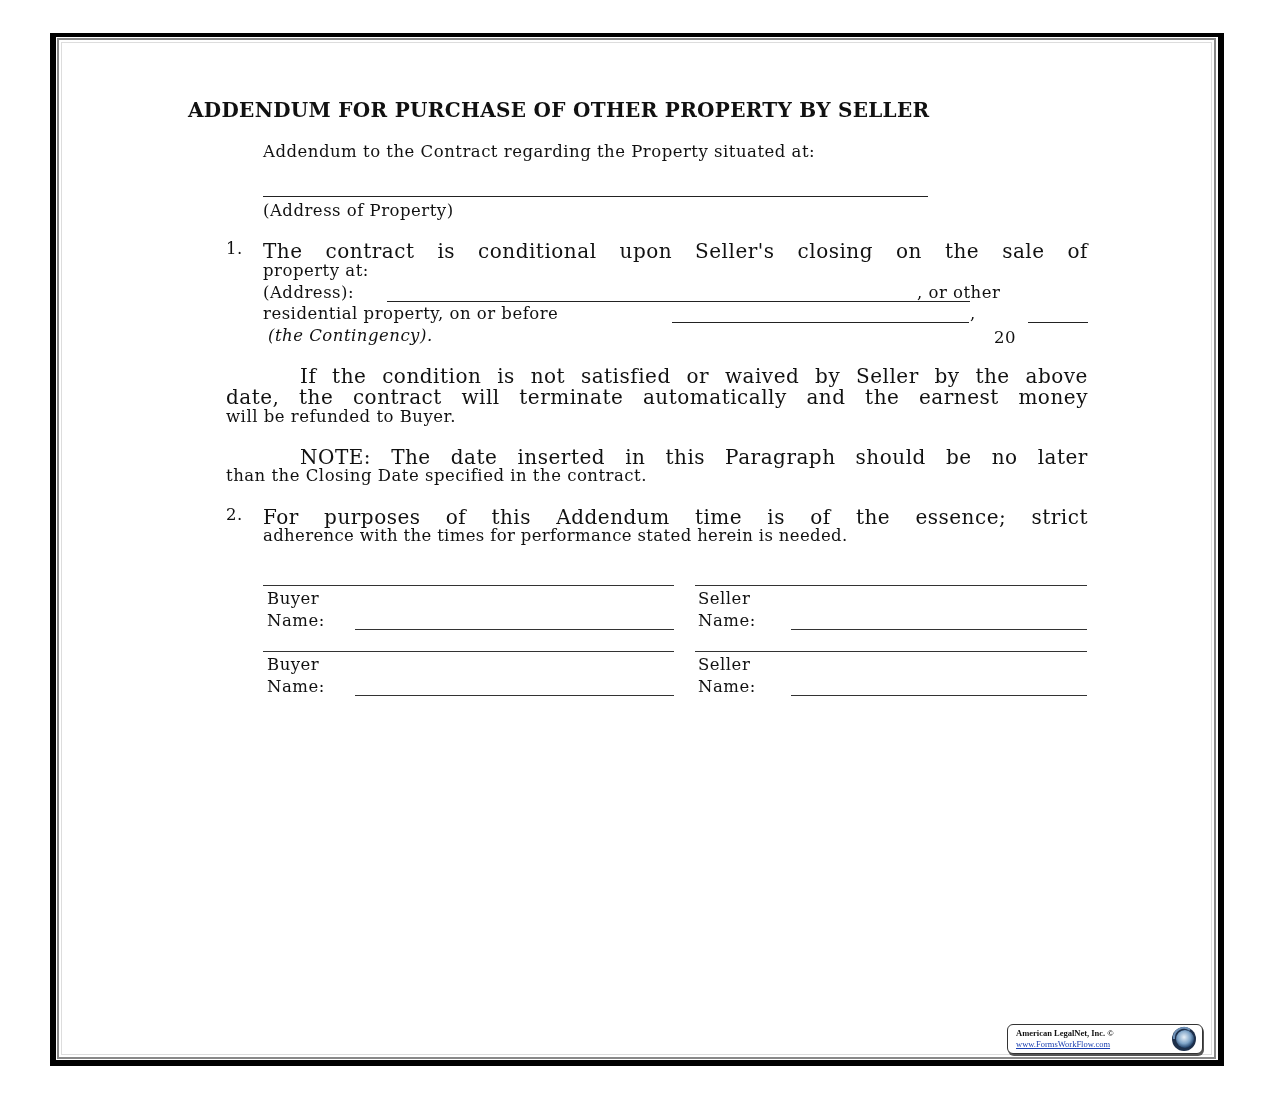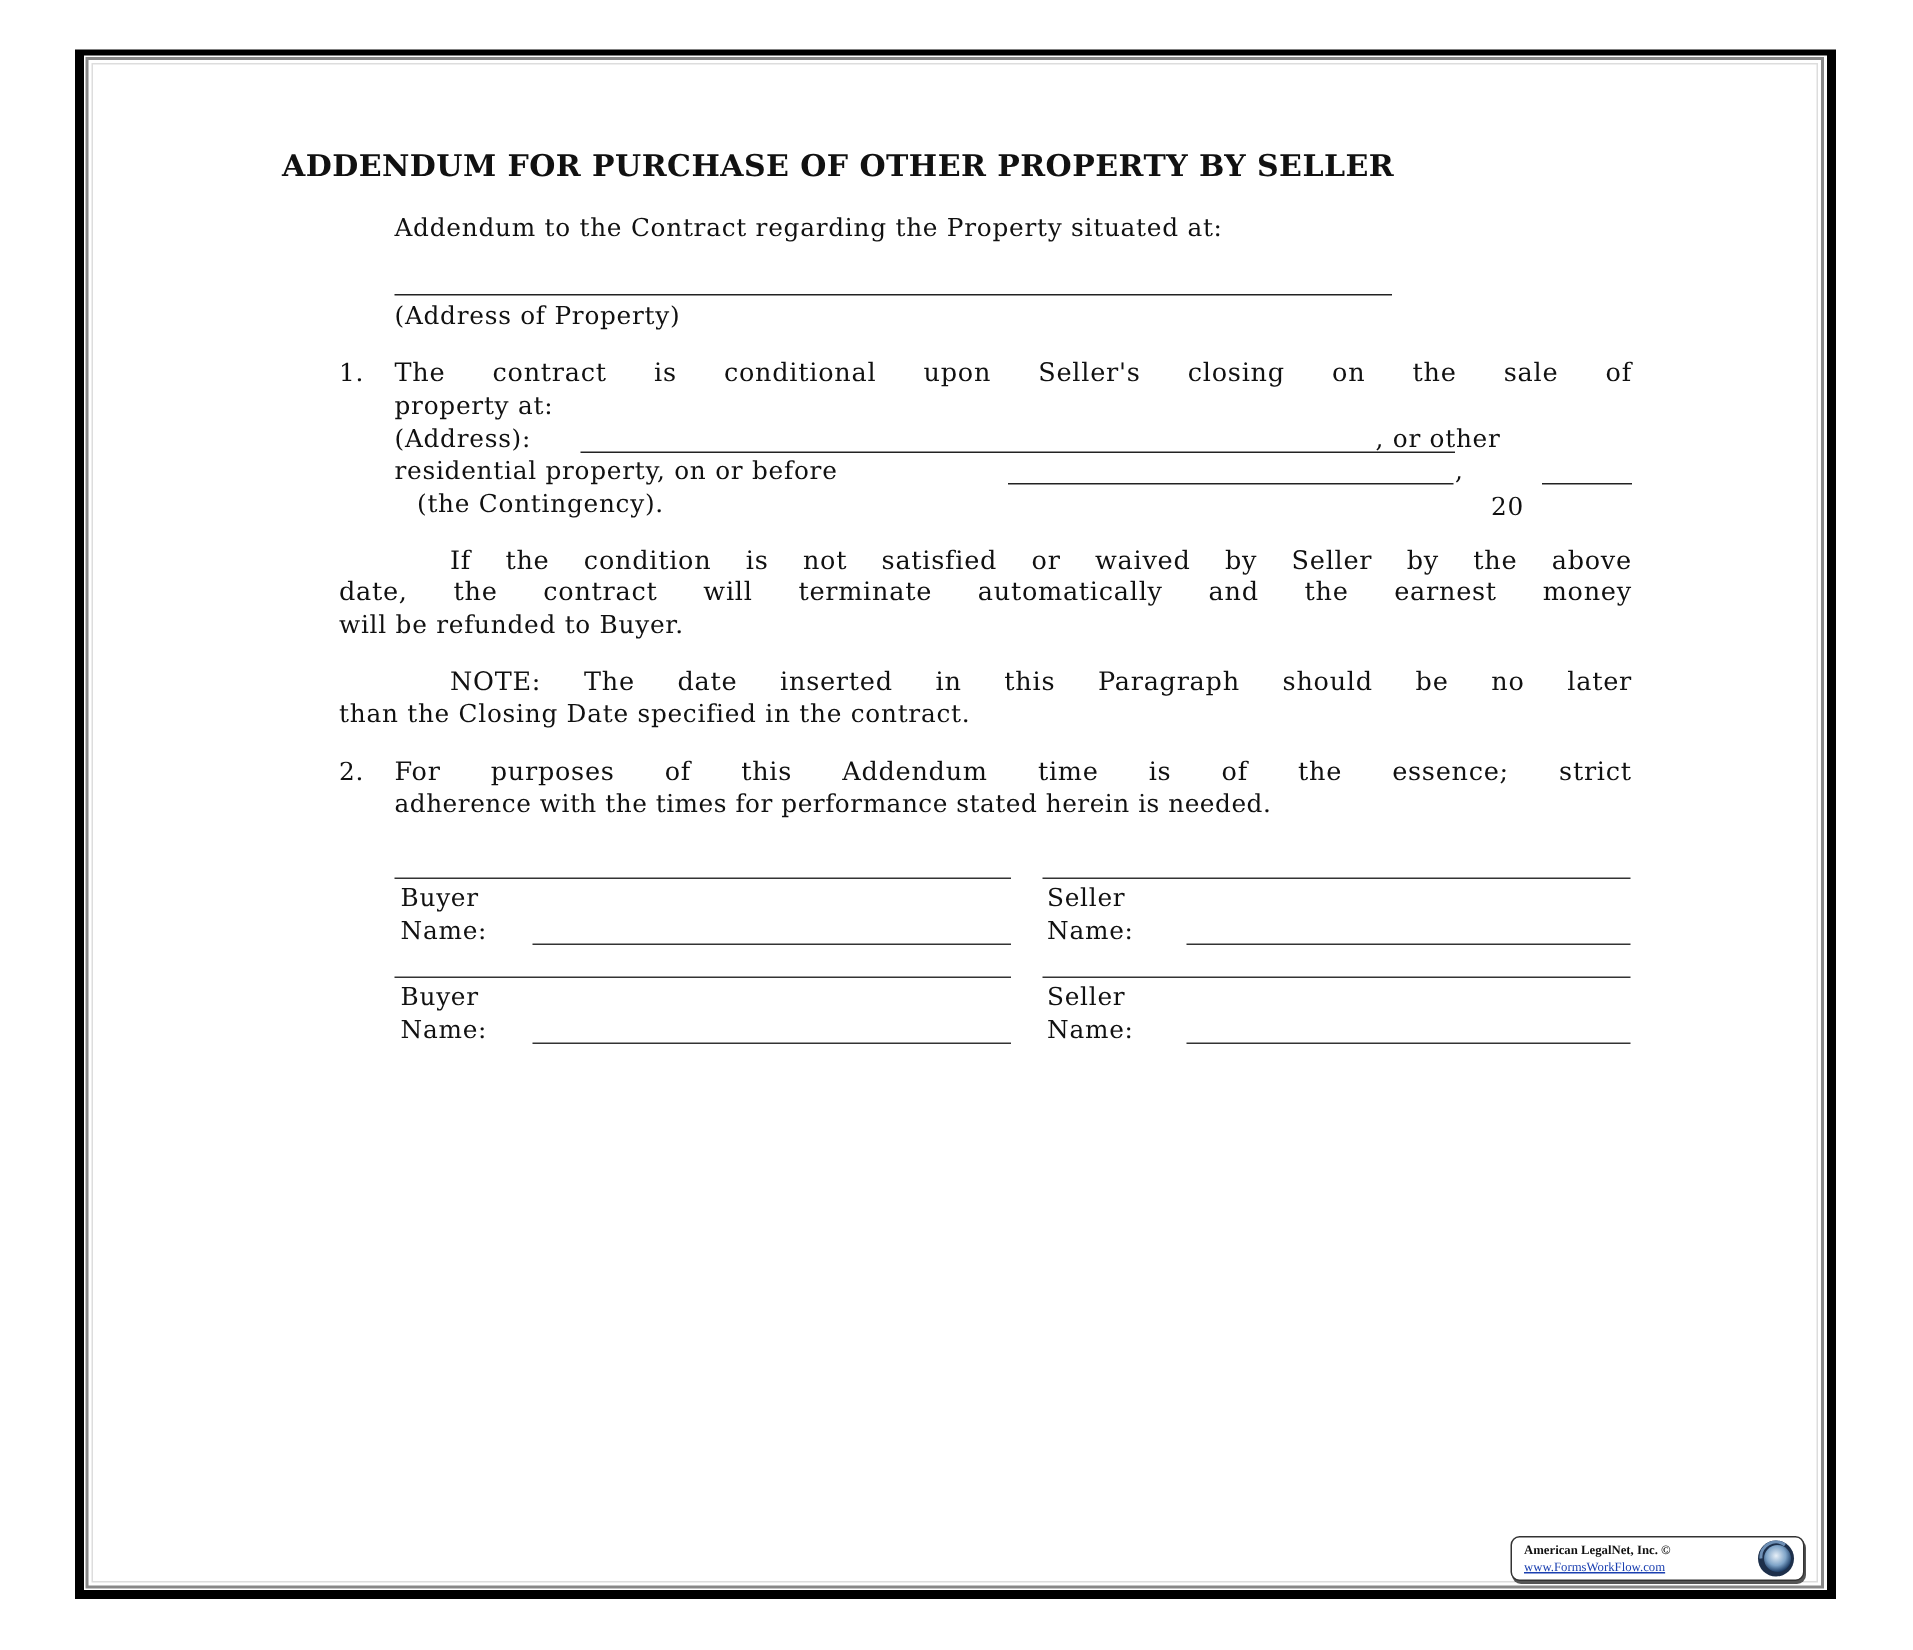--- a/index.html
+++ b/index.html
@@ -10,21 +10,21 @@
                  border-bottom: 6px solid #000; border-top: 4px solid #000; }
   .frame-inner { position: absolute; left: 57px; top: 38px; width: 1159px; height: 1021px;
                  box-sizing: border-box; border: 2px solid #888; }
   .frame-inner2 { position: absolute; left: 61px; top: 42px; width: 1151px; height: 1013px;
                  box-sizing: border-box; border: 1px solid #ddd; }
   .title { position: absolute; left: 188px; top: 98px; width: 950px; font-size: 20px; font-weight: bold;
            letter-spacing: 0.3px; white-space: nowrap; }
   .txt { position: absolute; font-size: 16.5px; white-space: nowrap; letter-spacing: 0.5px; }
   .line { position: absolute; height: 0; border-top: 1.5px solid #222; }
   .thin { position: absolute; height: 0; border-top: 1px solid #333; }
-  .row { position: absolute; display: flex; justify-content: space-between; font-size: 17px; white-space: nowrap; letter-spacing: 0.5px; }
+  .row { position: absolute; display: flex; justify-content: space-between; font-size: 20px; white-space: nowrap; letter-spacing: 0.5px; }
   .badge { position: absolute; left: 1007px; top: 1024px; width: 196px; height: 30px; box-sizing: border-box;
            border: 1.5px solid #333; border-radius: 6px; background: #fff; box-shadow: 1px 2px 0 #555; padding-left: 32px; }
   .badge-co { position: absolute; left: 8px; top: 3px; font-size: 8.5px; font-weight: bold; font-family: "Liberation Serif", serif; white-space: nowrap; }
   .badge-url { position: absolute; left: 8px; top: 14px; font-size: 8.5px; color: #1a3fb0; text-decoration: underline; font-family: "Liberation Serif", serif; white-space: nowrap; }
   .badge-logo { position: absolute; right: 4px; top: 1px; width: 28px; height: 26px; }
 </style>
 </head>
 <body>
 
 <div class="frame-outer"></div>
@@ -53,21 +53,21 @@
   </div>
 <div class="txt" style="left:263px; top:261px;">property at:</div>
 <div class="txt" style="left:263px; top:283px;">(Address):</div>
 <div class="line" style="left:387px; top:301px; width:583px;"></div>
 <div class="txt" style="left:917px; top:283px;">, or other</div>
 <div class="txt" style="left:263px; top:304px;">residential property, on or before</div>
 <div class="line" style="left:672px; top:322px; width:297px;"></div>
 <div class="txt" style="left:970px; top:304px;">,</div>
 <div class="txt" style="left:994px; top:304px;margin-top:24px;">20</div>
 <div class="line" style="left:1028px; top:322px; width:60px;"></div>
-<div class="txt" style="left:278px; top:326px;">(the Contingency).</div>
+<div class="txt" style="left:268px; top:326px;font-style:italic;">(the Contingency).</div>
 
 <div class="row" style="left:300px; top:364px; width:788px;justify-content:space-between;" id="cond1">
     <span>If</span>
     <span>the</span>
     <span>condition</span>
     <span>is</span>
     <span>not</span>
     <span>satisfied</span>
     <span>or</span>
     <span>waived</span>

